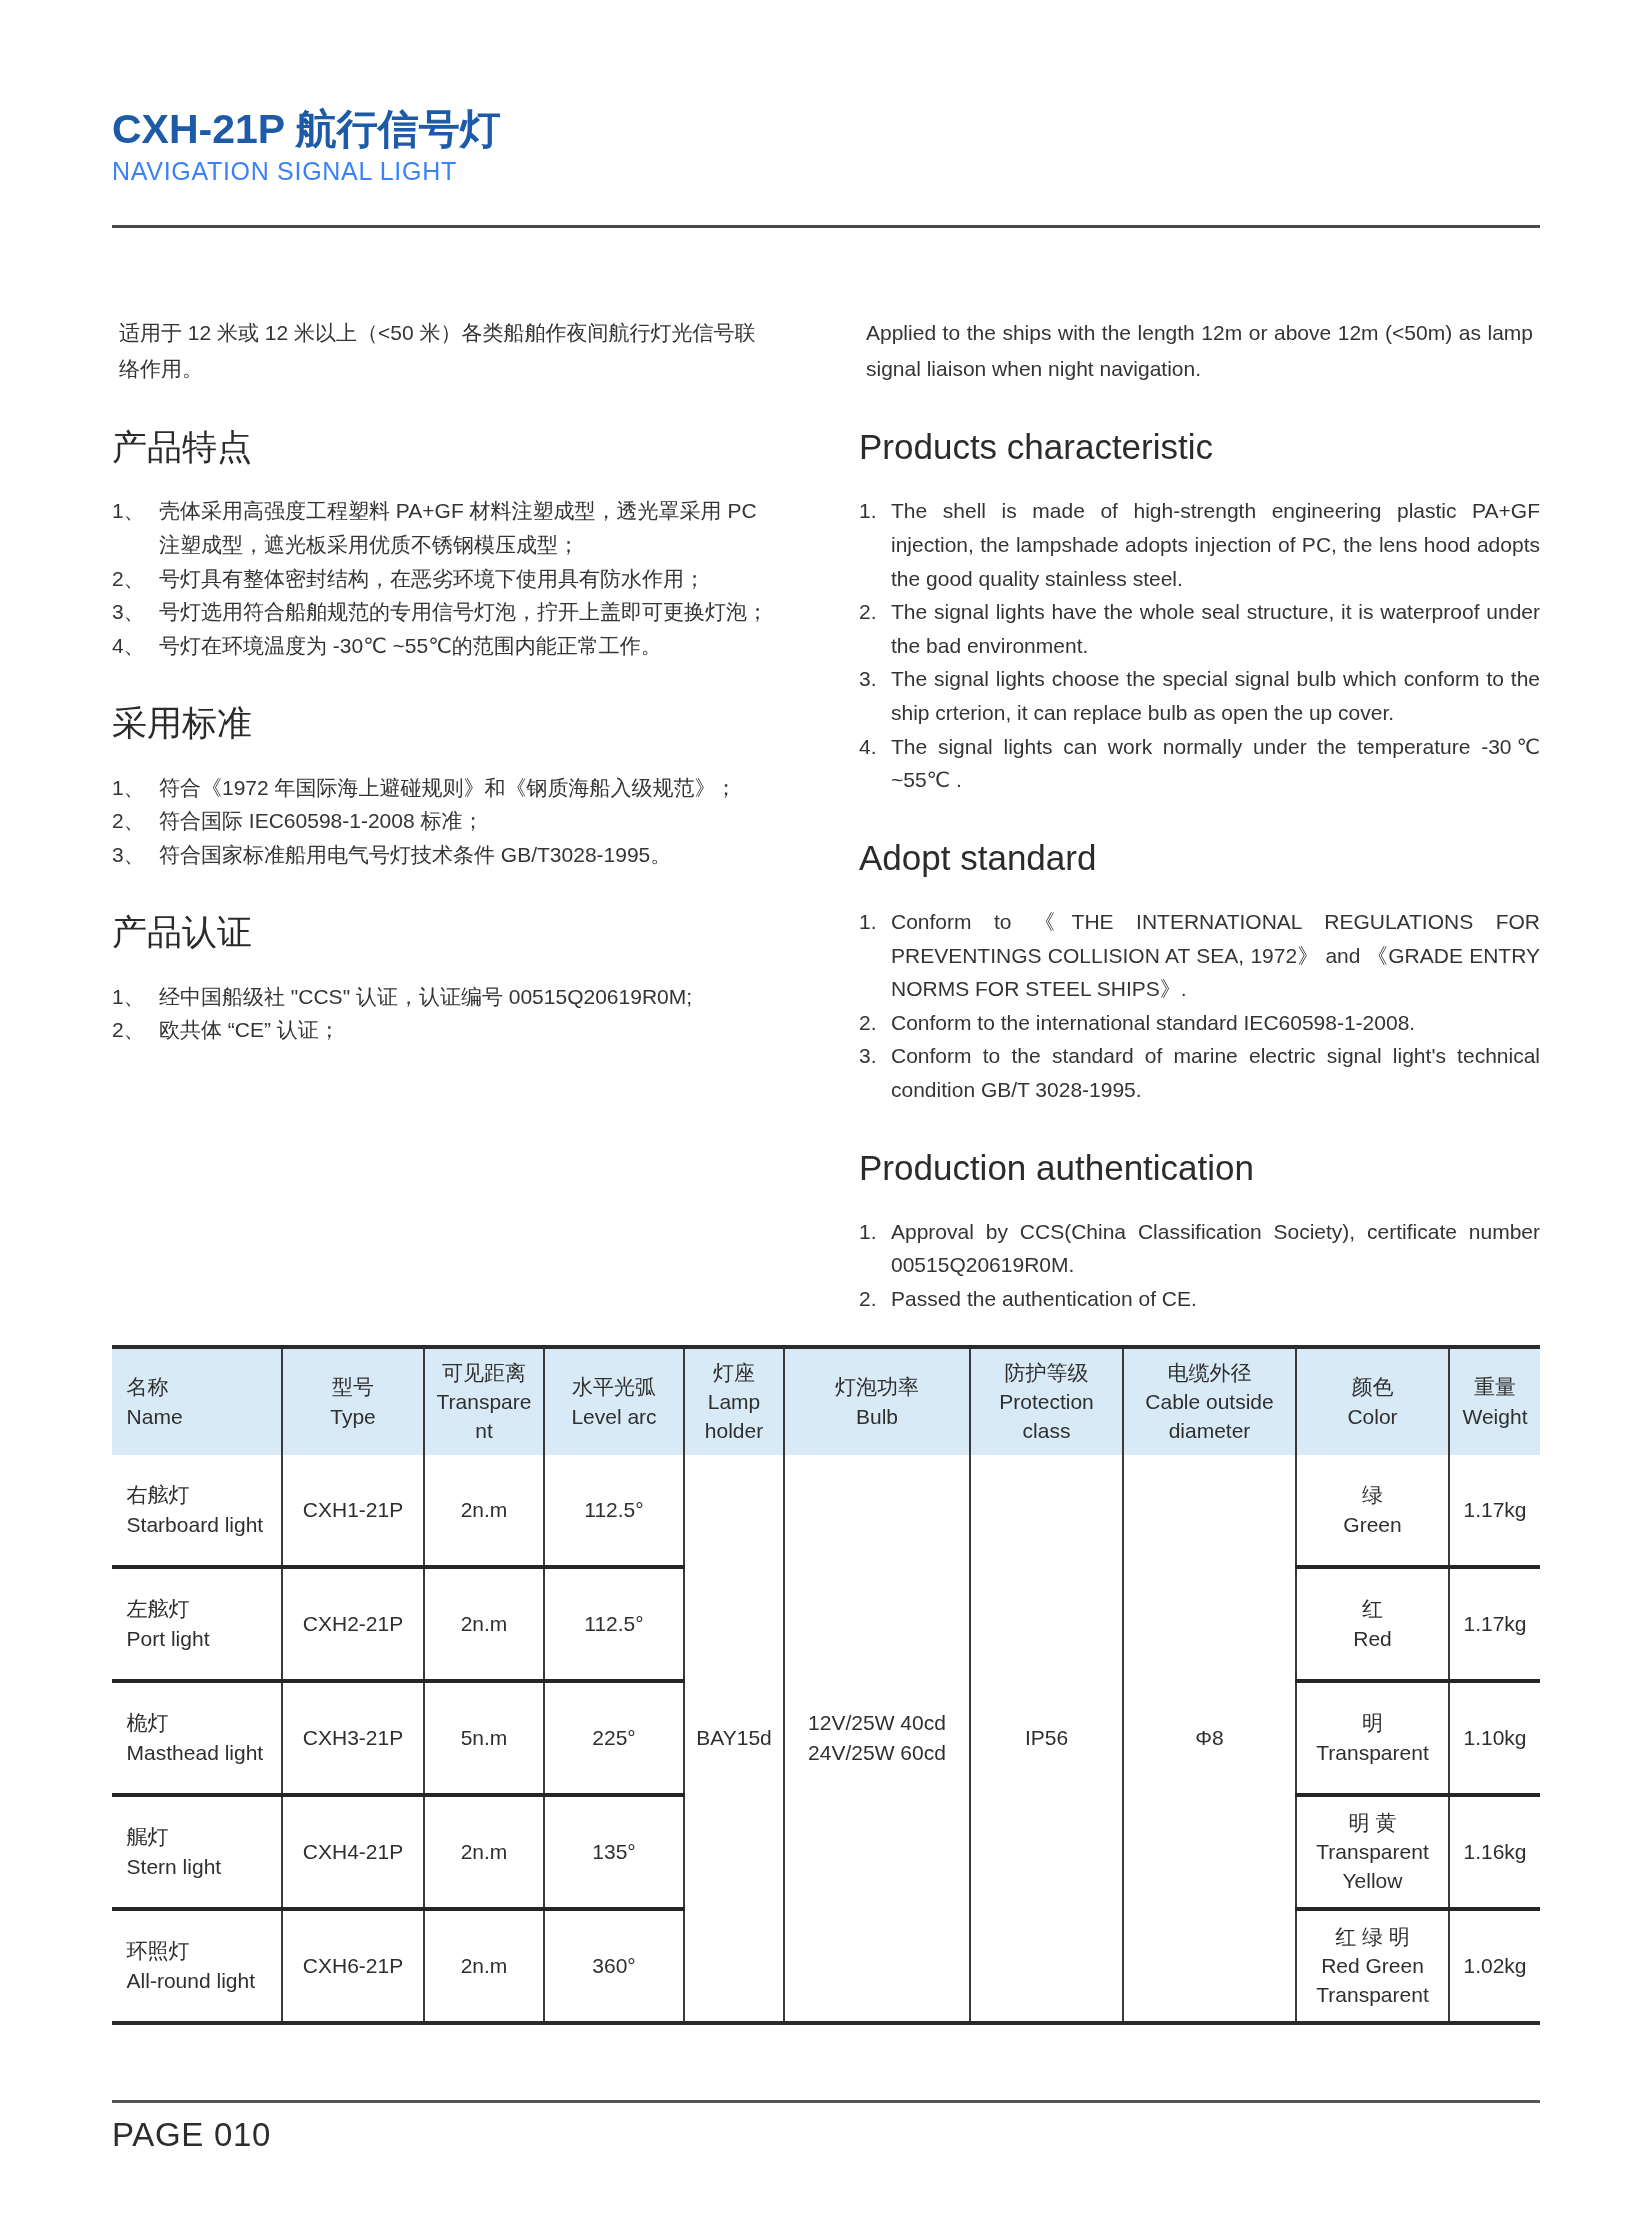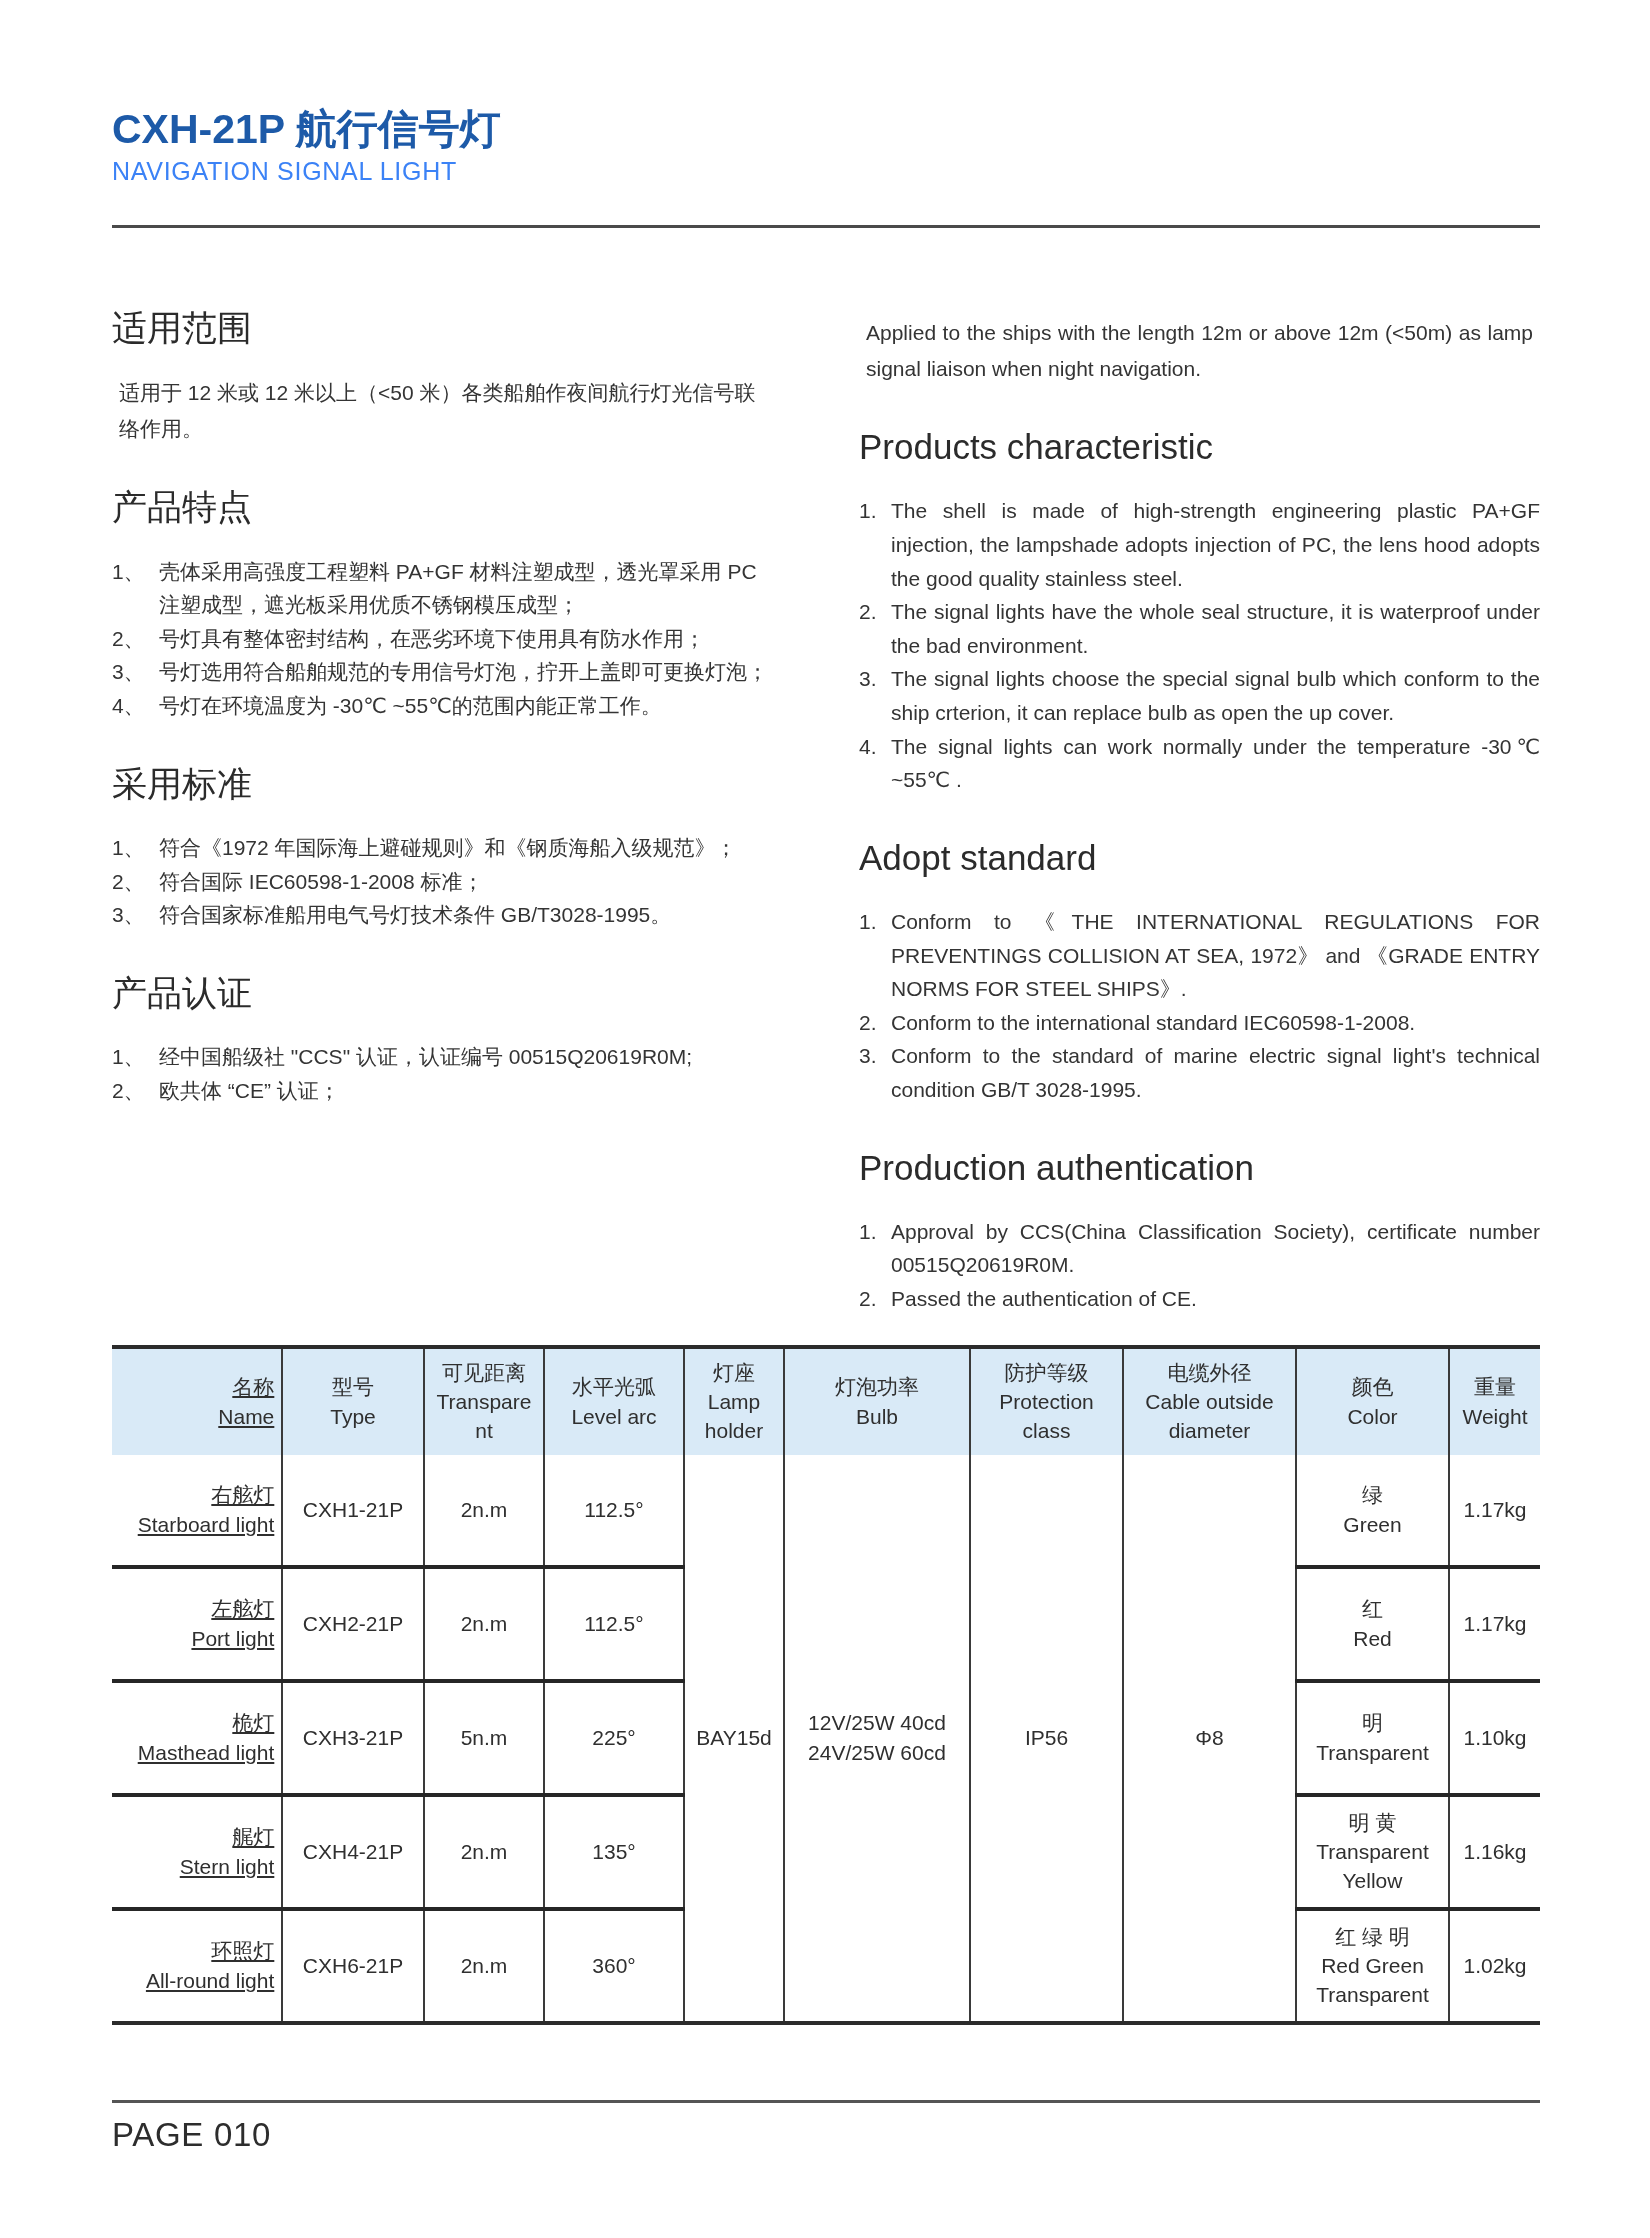--- a/index.html
+++ b/index.html
@@ -36,21 +36,21 @@
   
   .spec-heading { margin-top:64px; margin-bottom:0; }
   table.spec { border-collapse:collapse; width:100%; margin-top:29px;
     border-top:4.7px solid #2b2b2b; border-bottom:4.7px solid #2b2b2b; table-layout:fixed; }
   .spec th, .spec td { padding:4px 6.7px; text-align:center; vertical-align:middle;
     font-size:21px; line-height:1.4; font-weight:400; color:#2f2f2f; word-wrap:break-word; }
   .spec th { background:#d9eaf7; height:98px; }
   .spec td { height:102px; }
   .spec tr > *:not(:first-child) { border-left:2px solid #3a3a3a; }
   .spec tbody tr + tr > td { border-top:4px solid #262626; }
-  .spec .lefty { text-align:right; padding-left:14.6px;text-decoration:underline; }
+  .spec .lefty { text-align:left; padding-left:14.6px; }
   .ml { white-space:pre-line; }
   .th-zh, .th-en, .cell-zh, .cell-en { display:block; }
 
   
   .footer { position:absolute; left:112px; width:1428px; top:2100px; }
   .footer-rule { height:2.7px; background:#555555; }
   .footer-text { margin-top:13.3px; font-size:33px; color:#2d2d2d; letter-spacing:0.7px; }
 </style>
 </head>
 <body>
@@ -60,21 +60,20 @@
   <div class="doc-header">
     <h1 class="page-title">CXH-21P 航行信号灯</h1>
     <div class="page-subtitle">NAVIGATION SIGNAL LIGHT</div>
     <div class="title-rule"></div>
   </div>
 
   <div class="cols">
 
     <div class="col-left">
       <section>
-        <h2 class="sec">适用范围</h2>
         <p class="body-par">适用于 12 米或 12 米以上（&lt;50 米）各类船舶作夜间航行灯光信号联络作用。</p>
       </section>
 
       <section class="sec-gap">
         <h2 class="sec">产品特点</h2>
         <div class="items">
           <div class="zh-item">
               <span class="mk">1、</span>
               <span class="tx">壳体采用高强度工程塑料 PA+GF 材料注塑成型，透光罩采用 PC 注塑成型，遮光板采用优质不锈钢模压成型；</span>
             </div>

